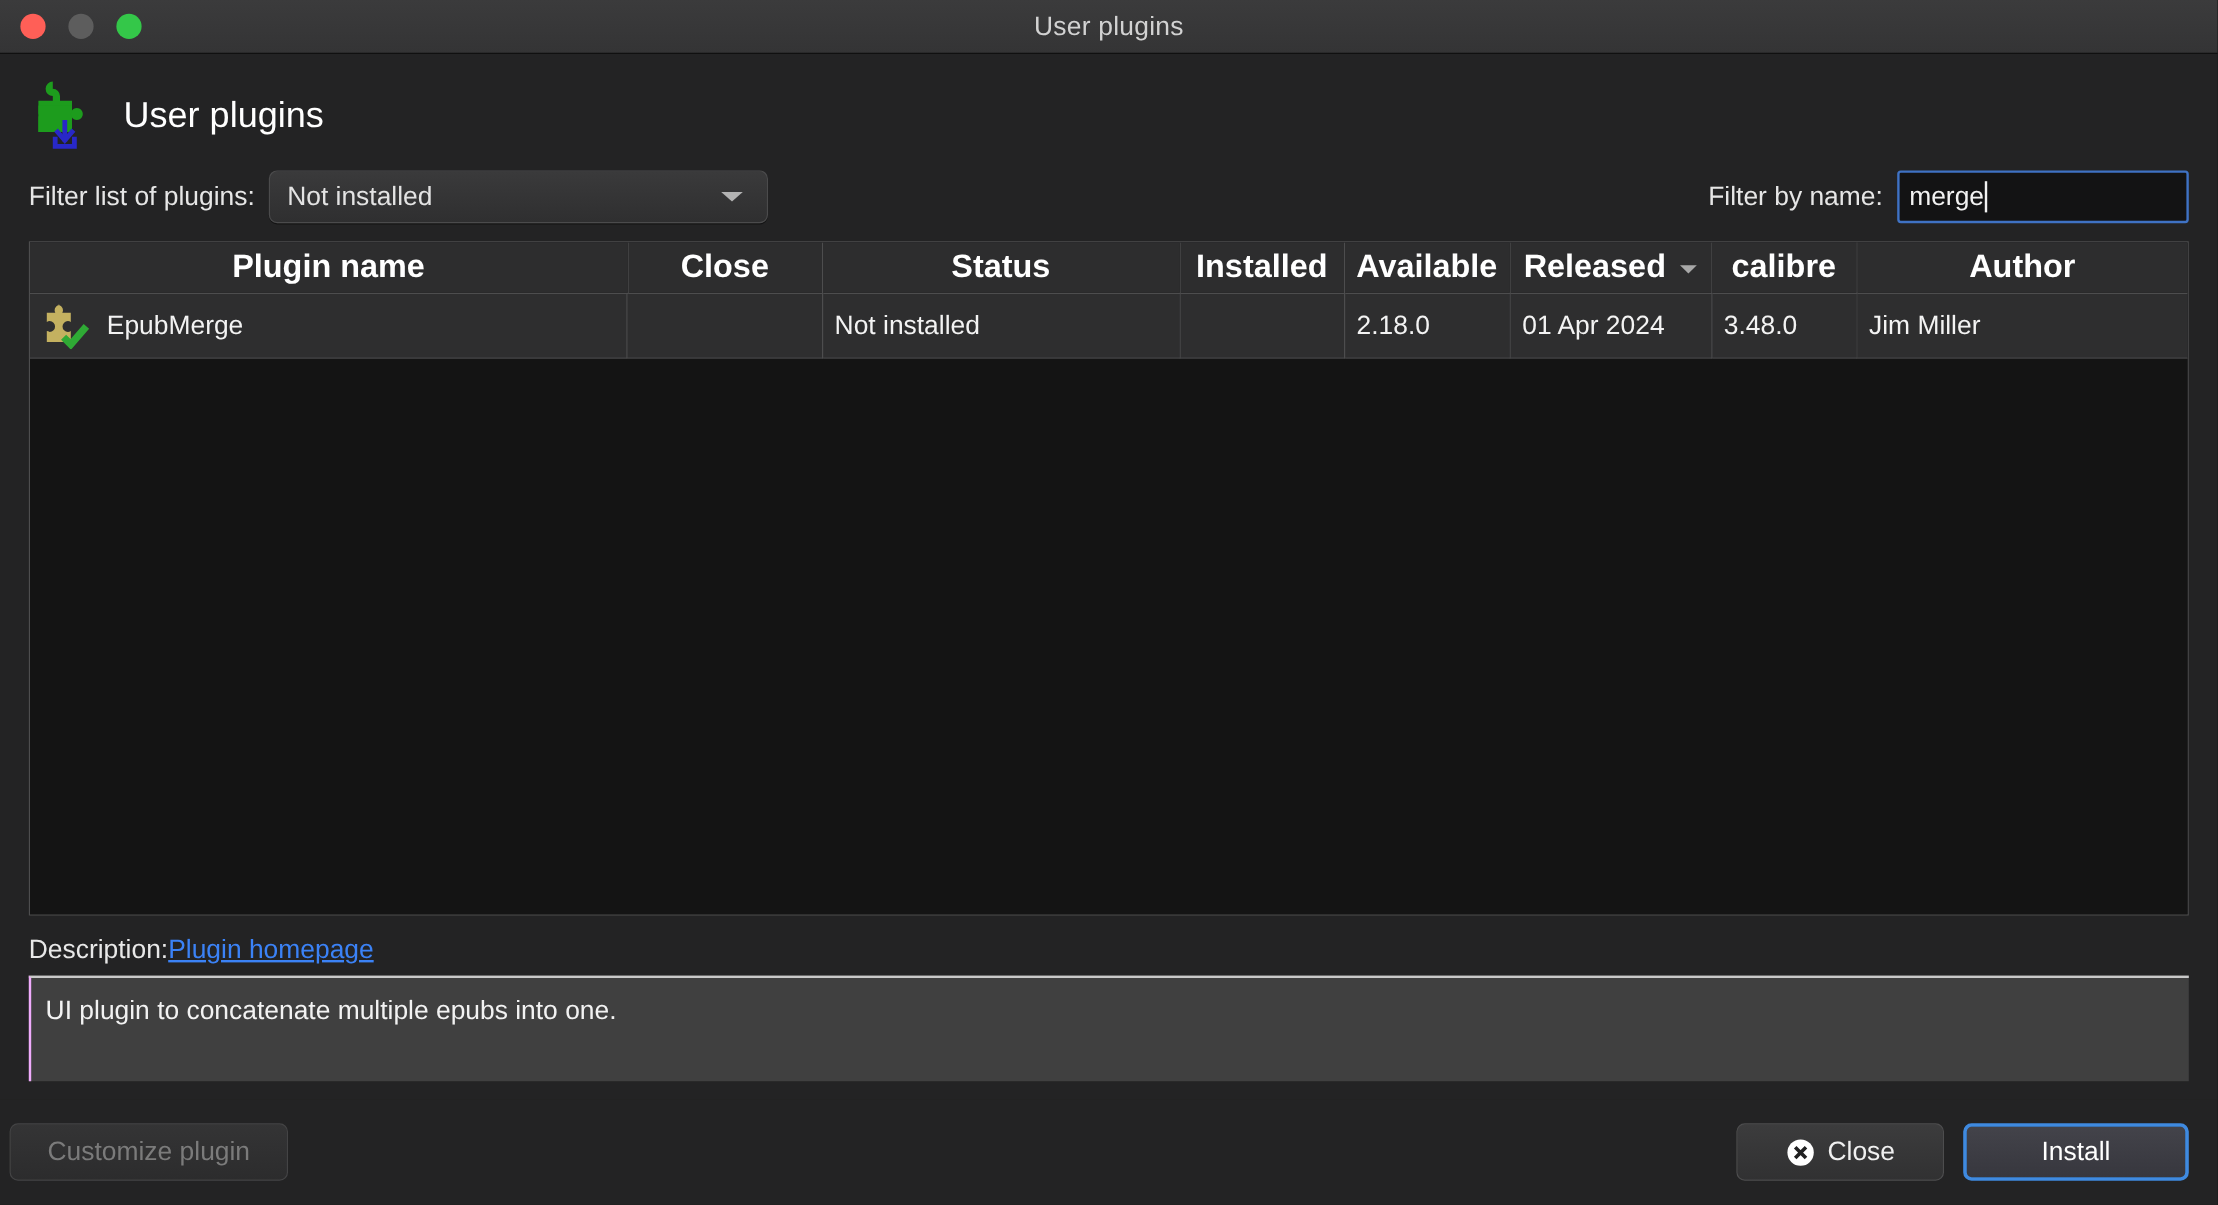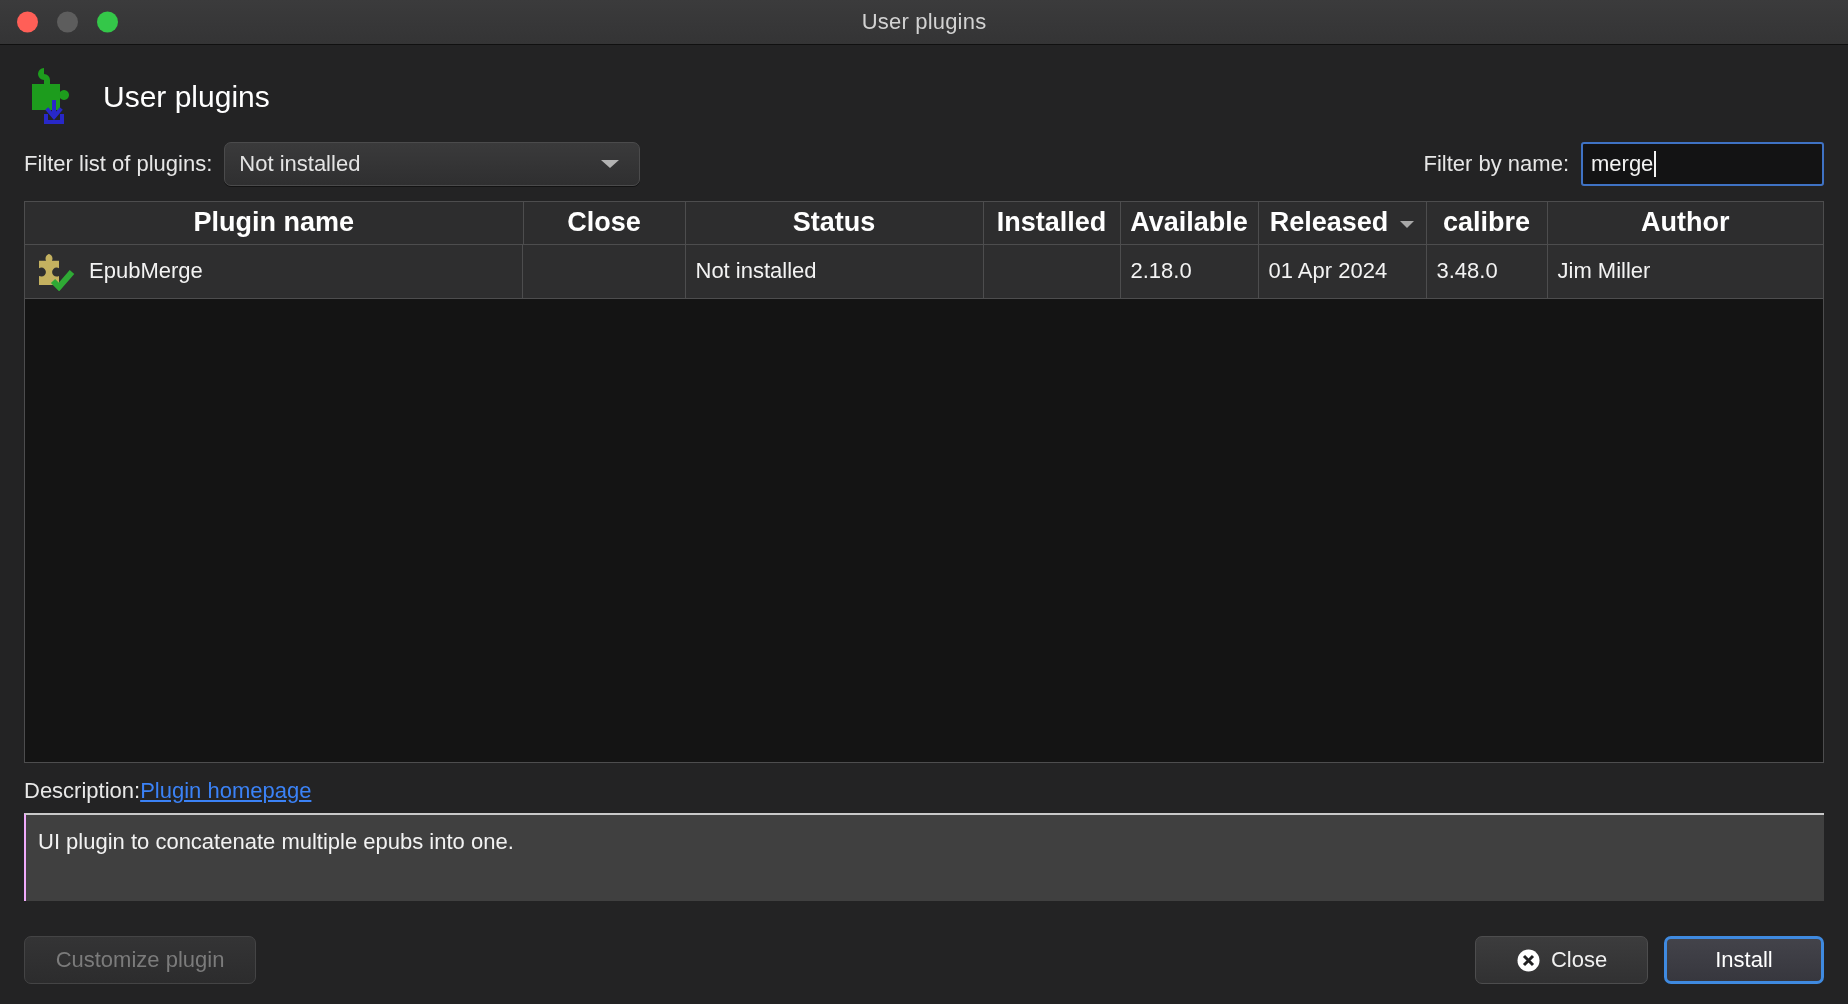--- a/index.html
+++ b/index.html
@@ -196,21 +196,21 @@
     padding: 14px 12px 0 12px;
     color: #f2f2f2; font-size: 22px;
     overflow: hidden;
   }
 
   
   .footer {
     flex: 0 0 88px;
     background: #232324;
     display: flex; align-items: center;
-    padding: 0 24px;
+    padding: 0 8px;
     position: relative;
     text-align: right;
   }
   .btn {
     font-family: "Liberation Sans", sans-serif;
     font-size: 22px;
     border-radius: 7px;
     height: 48px;
     display: inline-flex; align-items: center; justify-content: center;
     gap: 10px;
@@ -232,21 +232,21 @@
     width: 173px;
     background: linear-gradient(to bottom, #3c3c3d 0%, #313132 100%);
     border: 1px solid #4d4d4e;
     color: #f0f0f0;
   }
   .close-glyph {
     width: 25px; height: 25px; flex: 0 0 25px;
     display: inline-block;
   }
   .btn-install {
-    width: 160px;
+    width: 188px;
     background: linear-gradient(to bottom, #43434a 0%, #37373e 100%);
     border: 3px solid #3f8ae0;
     color: #ffffff;
   }
 </style>
 </head>
 <body>
 
 <div class="window">
 

